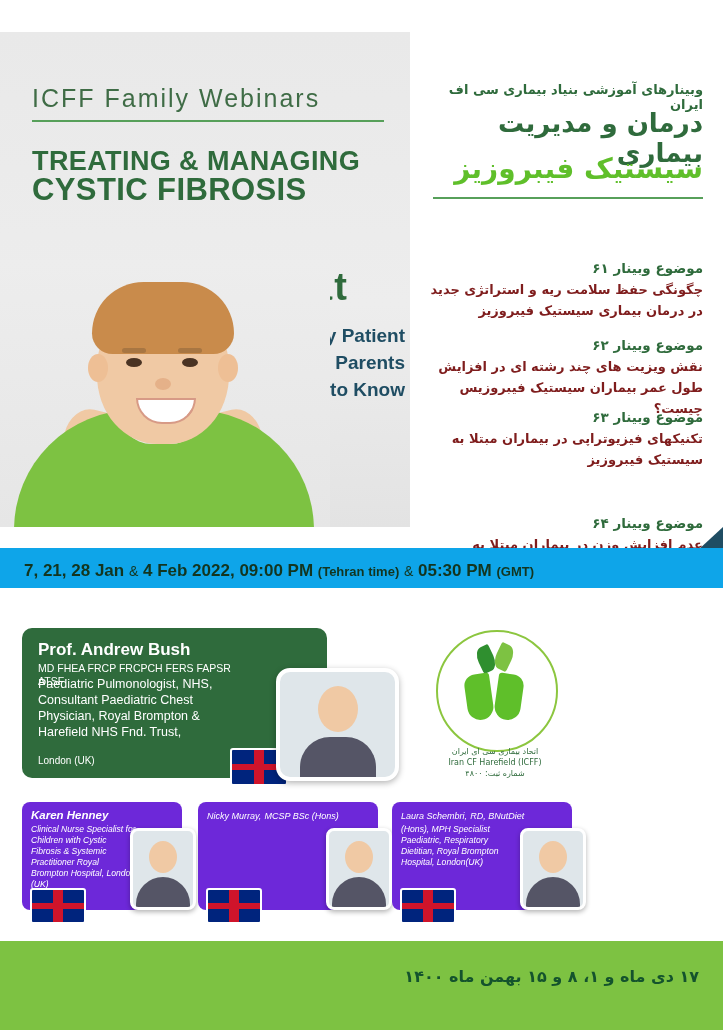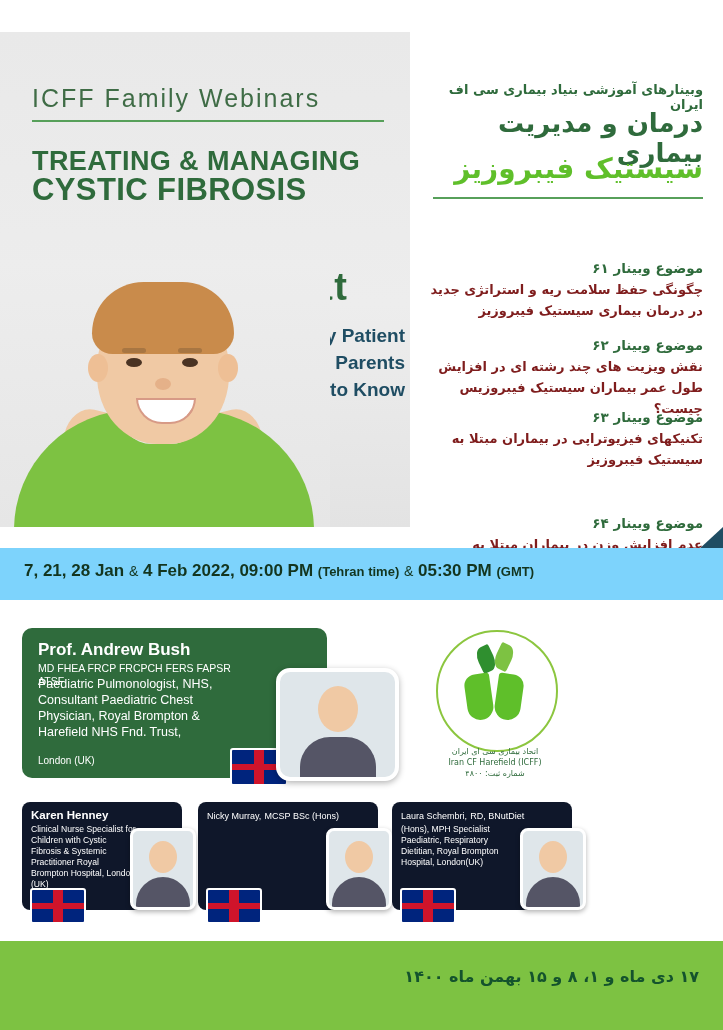--- a/index.html
+++ b/index.html
@@ -55,42 +55,42 @@
   .fa-t2{position:absolute;right:20px;top:120px;width:280px;font-size:28px;color:#5fbf2a;font-weight:bold;text-align:right;}
   .rule2{position:absolute;right:20px;top:165px;width:270px;height:2px;background:#57a05a;}
 
   .fa-block{position:absolute;right:20px;width:290px;}
   .fa-block .b-title{font-size:13.5px;color:#2f6b3c;font-weight:bold;margin-bottom:3px;}
   .fa-block .b-body{font-size:13px;color:#7f1d1d;font-weight:bold;line-height:21px;}
   .b1{top:228px;} .b2{top:305px;} .b3{top:377px;} .b4{top:448px;margin-top:35px;}
   .tri{position:absolute;right:0;top:495px;width:0;height:0;border-left:26px solid transparent;border-bottom:24px solid #1f4d63;}
 
   
-  .datebar{position:absolute;left:0;top:548px;width:723px;height:52px;background:#7dd3fc;}
+  .datebar{position:absolute;left:0;top:548px;width:723px;height:40px;background:#0ea5e9;}
   .datebar-inner{position:absolute;left:24px;top:13px;font-size:17px;color:#13351f;font-weight:bold;}
   .datebar-inner .amp{font-weight:normal;font-size:14px;}
   .datebar-inner .sm{font-size:13px;font-weight:bold;}
 
   
   .speakers{position:absolute;left:0;top:604px;width:723px;height:337px;background:#ffffff;}
   .sp-main{position:absolute;left:22px;top:24px;width:305px;height:150px;background:#2f6b3c;border-radius:10px;color:#fff;}
   .sp-main .nm{position:absolute;left:16px;top:12px;font-size:17px;font-weight:bold;}
   .sp-main .cr{position:absolute;left:16px;top:34px;font-size:10.5px;line-height:13px;width:215px;}
   .sp-main .dg{position:absolute;left:16px;top:48px;width:215px;font-size:12.5px;line-height:16px;}
   .sp-main .ct{position:absolute;left:16px;top:127px;font-size:10px;}
   .sp-photo-big{position:absolute;left:276px;top:64px;width:115px;height:105px;background:#dfe6ea;
     border:4px solid #fff;border-radius:14px;box-shadow:0 2px 6px rgba(0,0,0,.3);overflow:hidden;}
   .flag{position:absolute;width:54px;height:34px;border:2px solid #fff;border-radius:3px;
     background:
       linear-gradient(to bottom,transparent 40%,#cf142b 40%,#cf142b 60%,transparent 60%),
       linear-gradient(to right,transparent 40%,#cf142b 40%,#cf142b 60%,transparent 60%),
       #00247d;}
   .flag-main{left:208px;top:120px;}
 
-  .sp-card{position:absolute;height:108px;background:#0f172a;border-radius:8px;color:#fff;}
+  .sp-card{position:absolute;height:108px;background:#6d28d9;border-radius:8px;color:#fff;font-style:italic;}
   .c1{left:22px;top:198px;width:160px;}
   .c2{left:198px;top:198px;width:180px;}
   .c3{left:392px;top:198px;width:180px;}
   .sp-card .nm{position:absolute;left:9px;top:7px;font-size:11.5px;font-weight:bold;}
   .sp-card .nm span{font-weight:normal;font-size:9px;}
   .sp-card .dg{position:absolute;left:9px;top:22px;width:105px;font-size:8.6px;line-height:11px;}
   .sp-card .photo{position:absolute;right:-14px;top:26px;width:60px;height:76px;background:#dfe6ea;
     border:3px solid #fff;border-radius:8px;overflow:hidden;box-shadow:0 2px 5px rgba(0,0,0,.3);}
   .sp-card .flag-s{position:absolute;left:8px;bottom:-14px;width:52px;height:32px;border:2px solid #fff;border-radius:3px;
     background:

